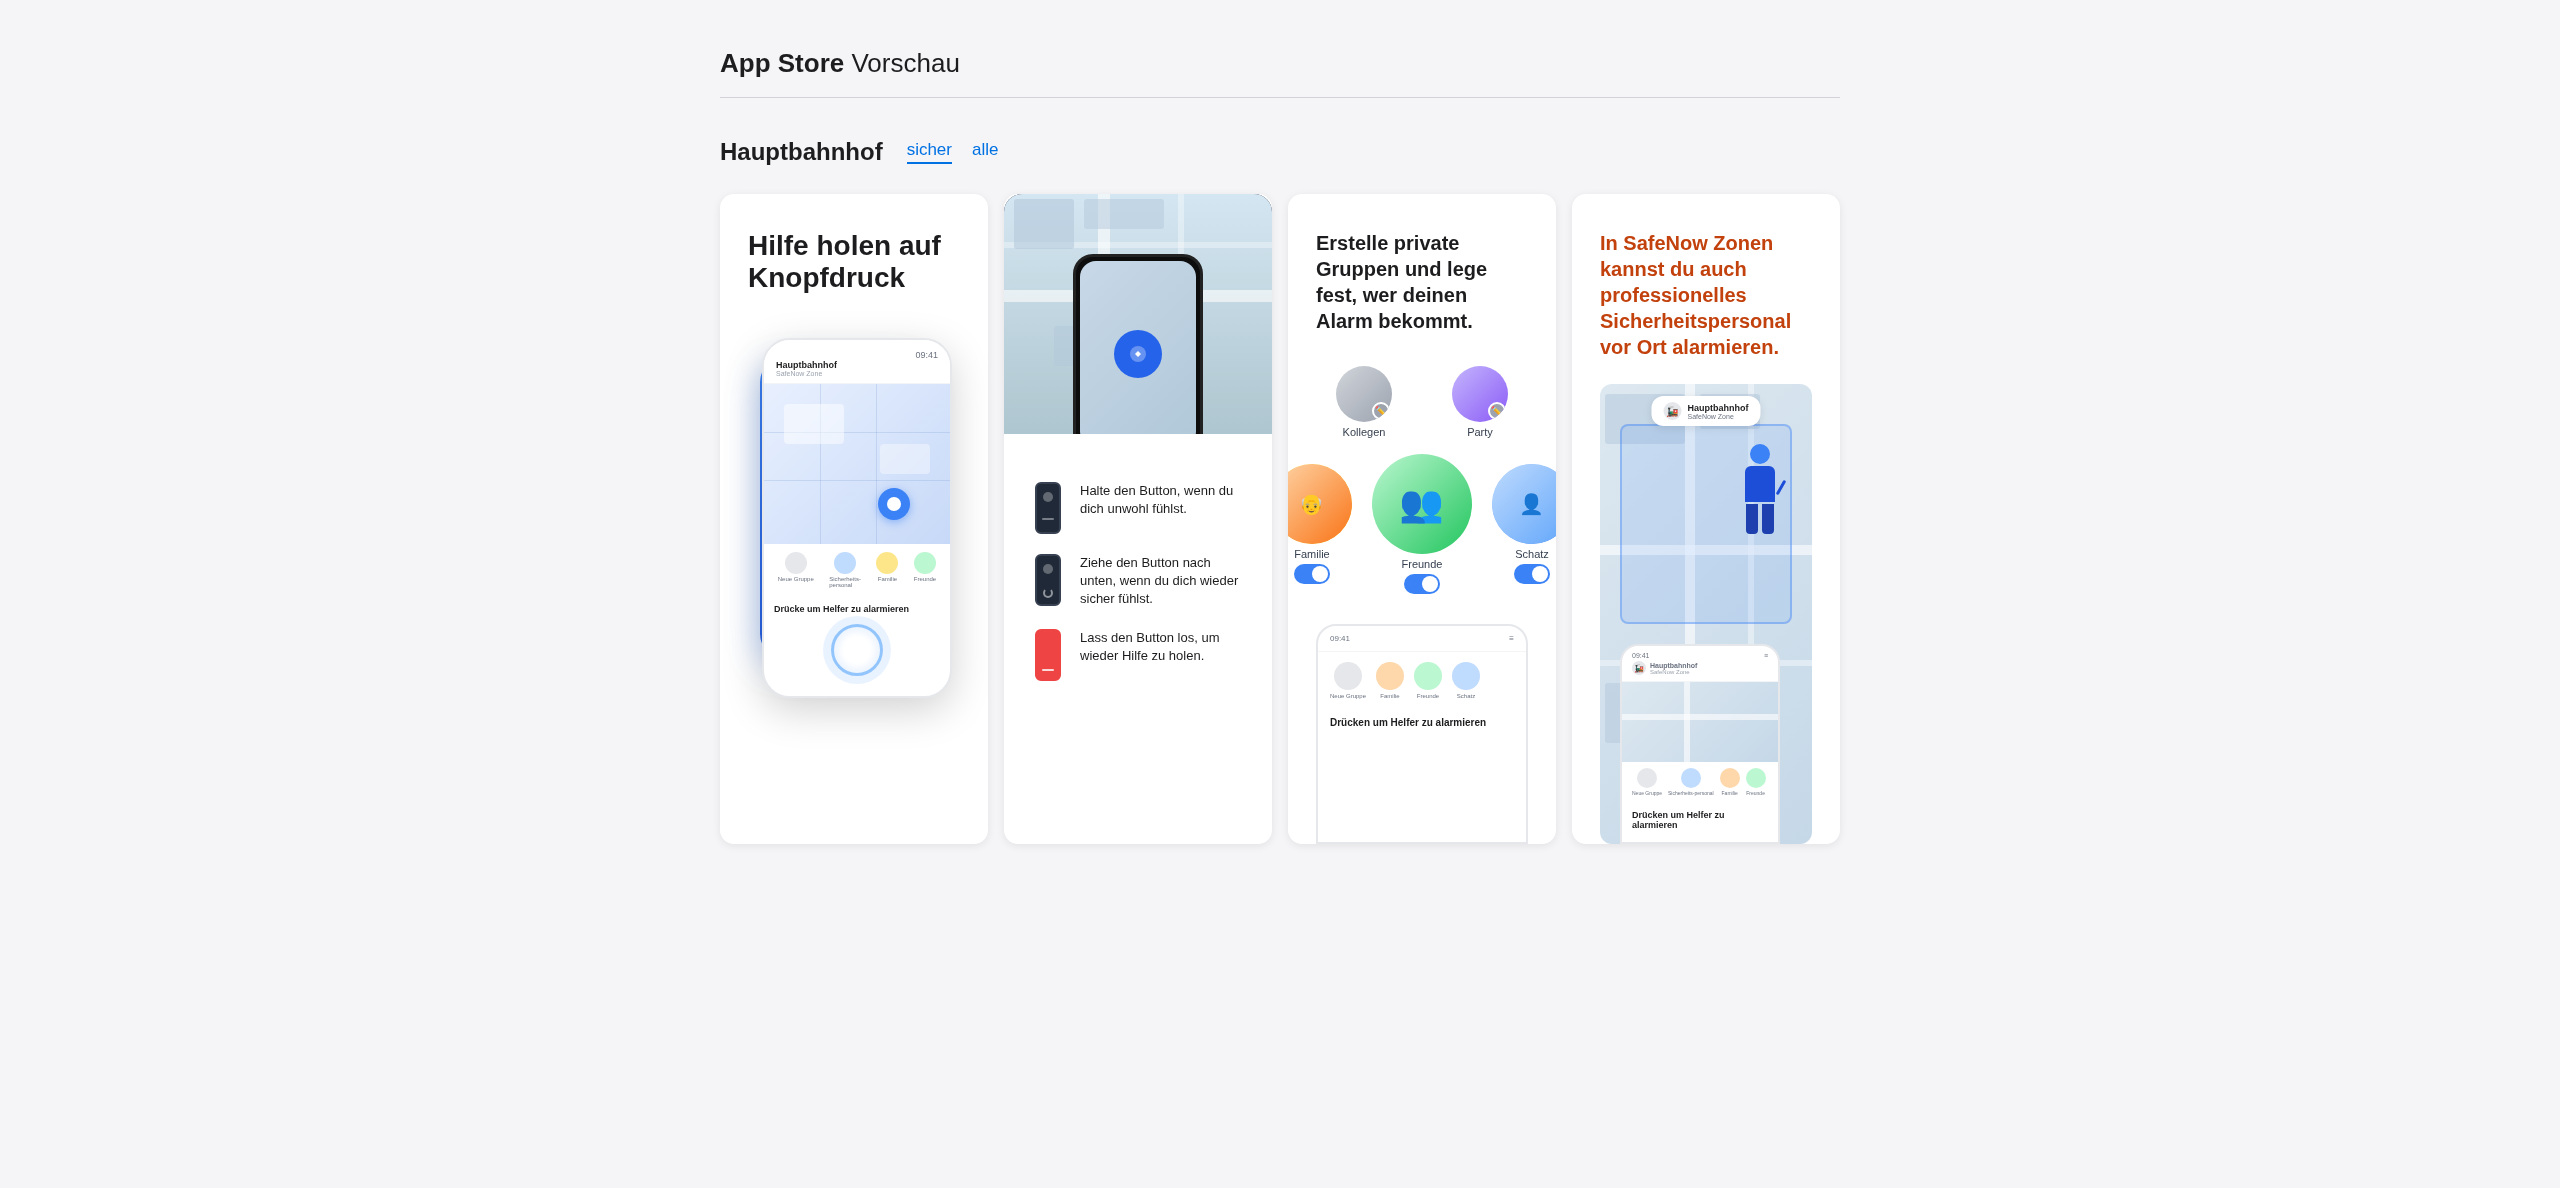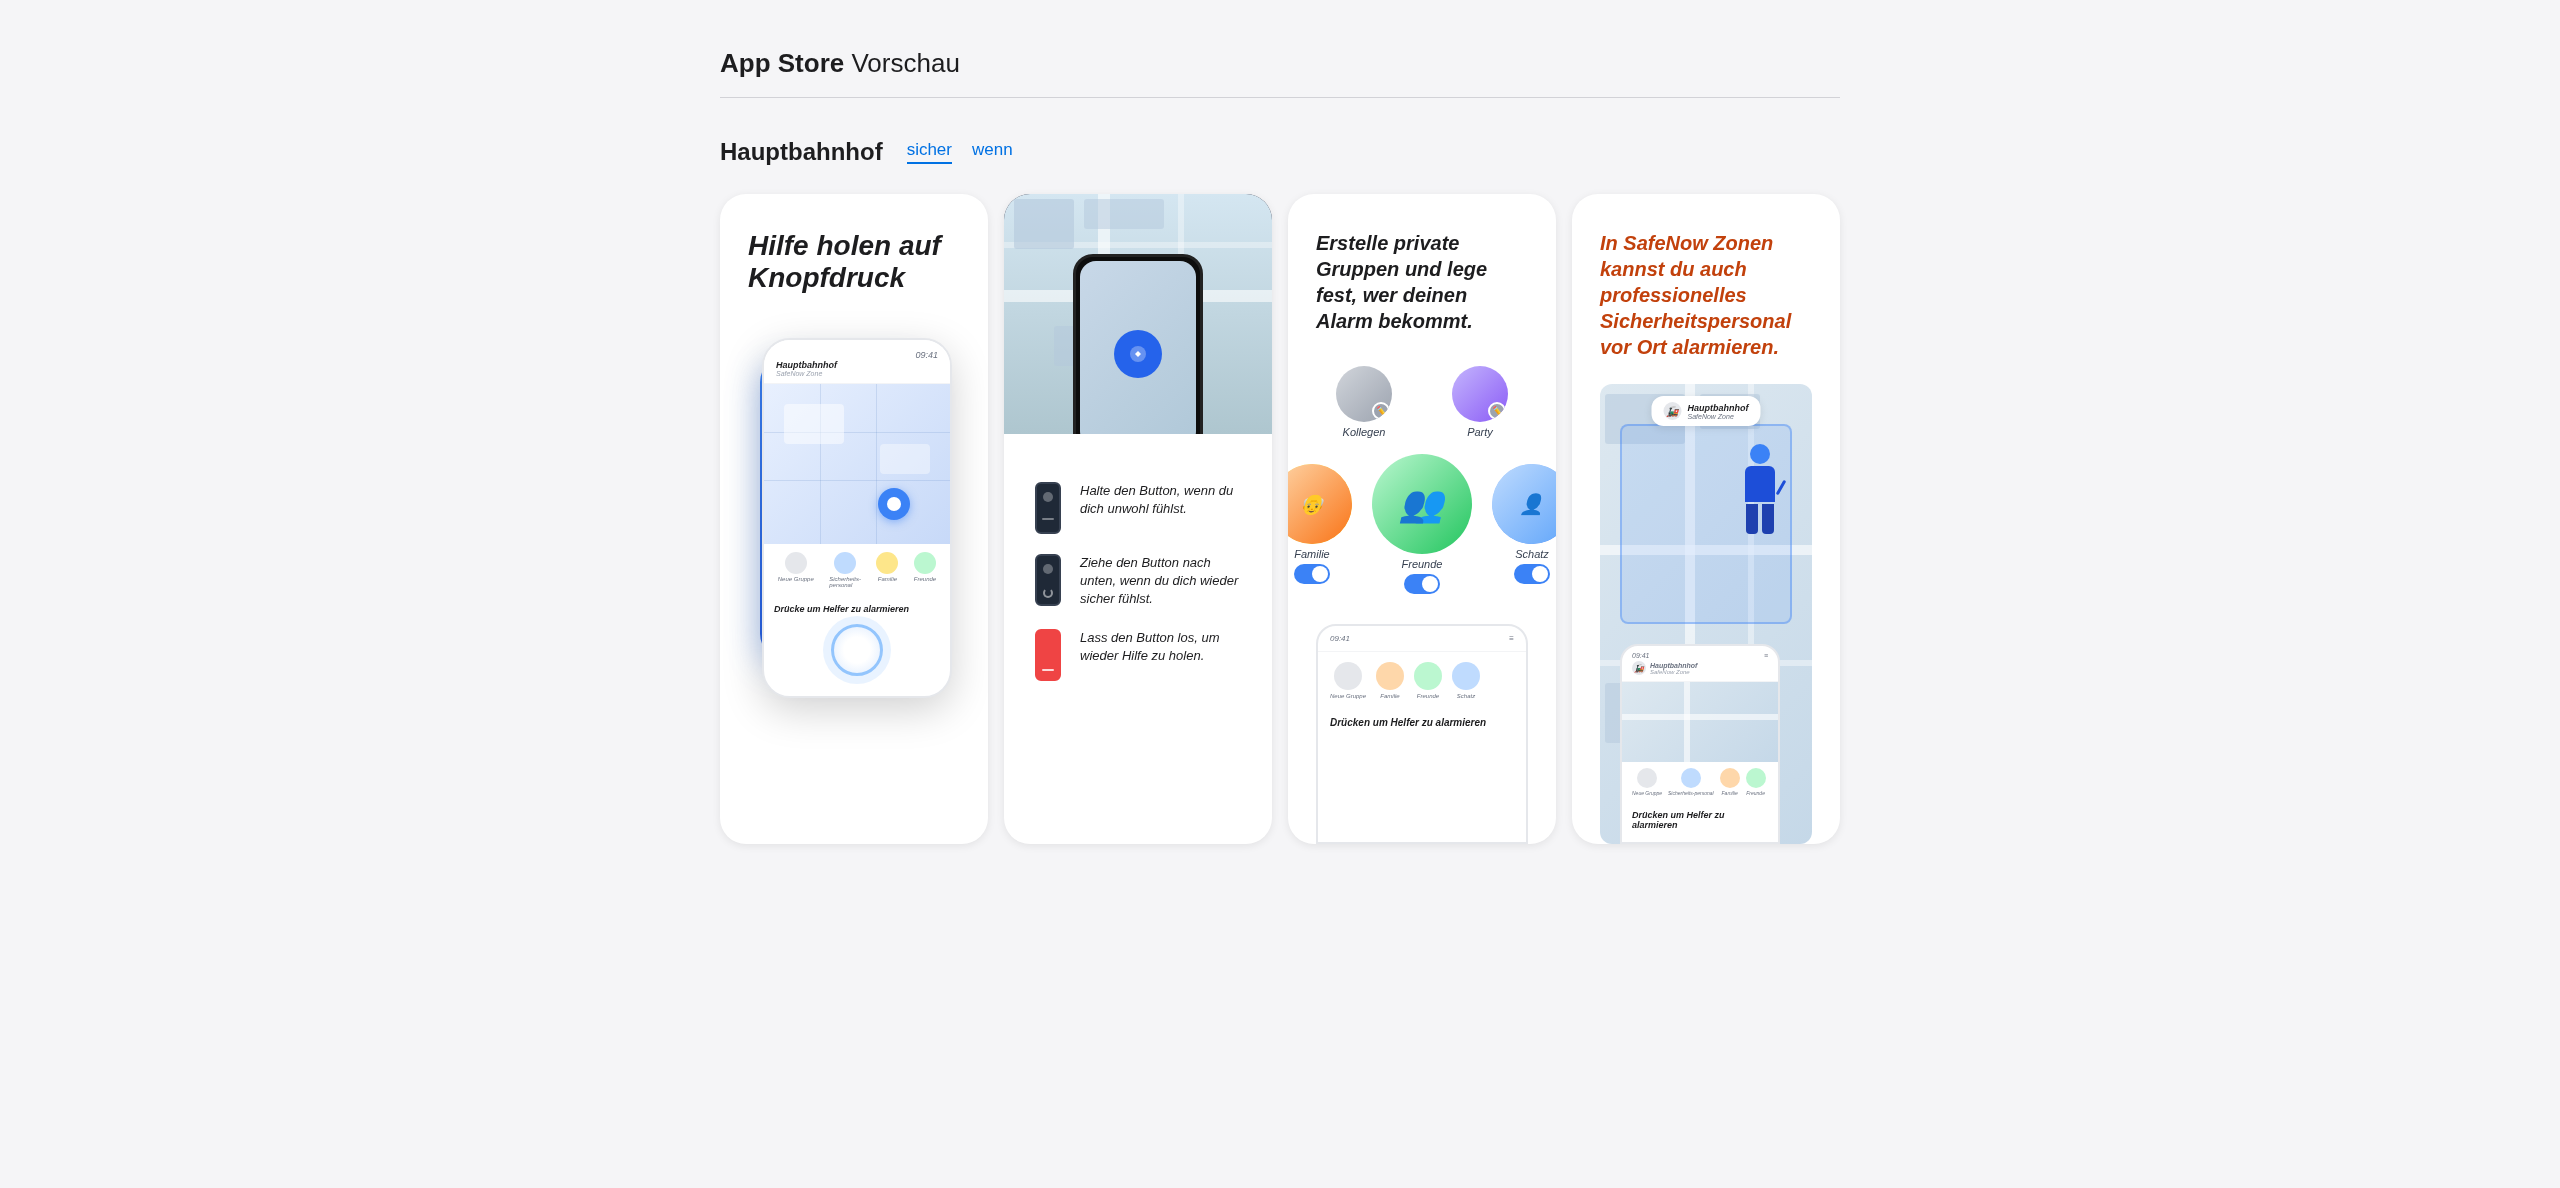--- a/index.html
+++ b/index.html
@@ -55,26 +55,25 @@
       border-bottom: 2px solid #0071e3;
       font-weight: 500;
     }
     .screenshots-grid {
       display: grid;
       grid-template-columns: repeat(4, 1fr);
       gap: 16px;
     }
     .screenshot-card {
       background: #fff;
-      border-radius: 26px;
+      border-radius: 14px;
       overflow: hidden;
       min-height: 620px;
       position: relative;
       box-shadow: 0 2px 8px rgba(0,0,0,0.08);
-      font-style: italic;
     }
 
     
     .card-1 {
       padding: 36px 28px 28px 28px;
       display: flex;
       flex-direction: column;
     }
     .card-1 .headline {
       font-size: 28px;
@@ -590,21 +589,21 @@
     <span class="header-title">
       <strong>App Store</strong><span> Vorschau</span>
     </span>
   </div>
 
   <div class="screenshots-section">
     <div class="section-header">
       <span class="section-title">Hauptbahnhof</span>
       <div class="device-tabs">
         <a class="device-tab active" href="#">sicher</a>
-        <a class="device-tab" href="#">wenn</a>
+        <a class="device-tab" href="#">alle</a>
       </div>
     </div>
 
     <div class="screenshots-grid">
 
       <div class="screenshot-card card-1">
         <div class="headline">Hilfe holen auf Knopfdruck</div>
         <div class="card-1-mockup">
 
           <div class="phone-back">

